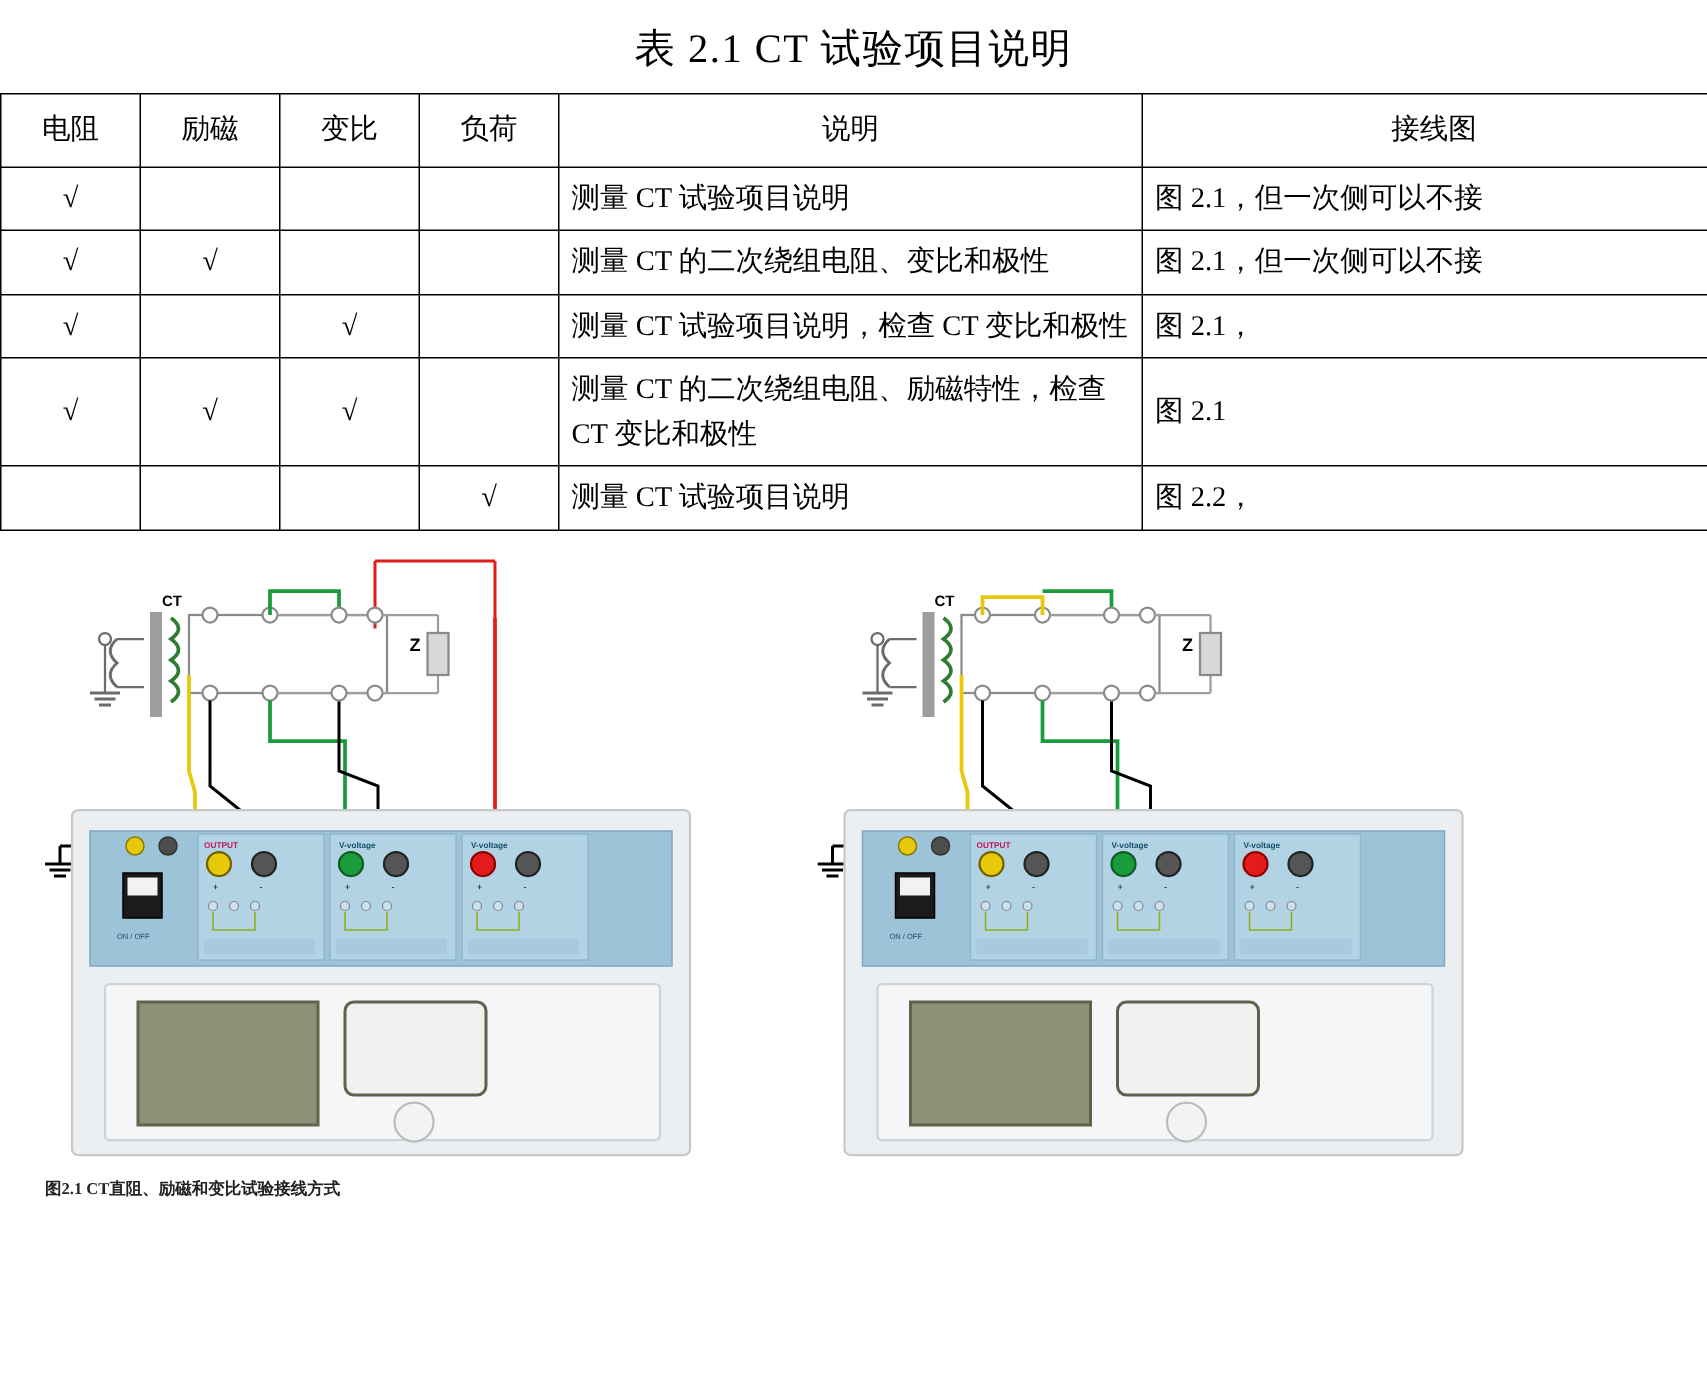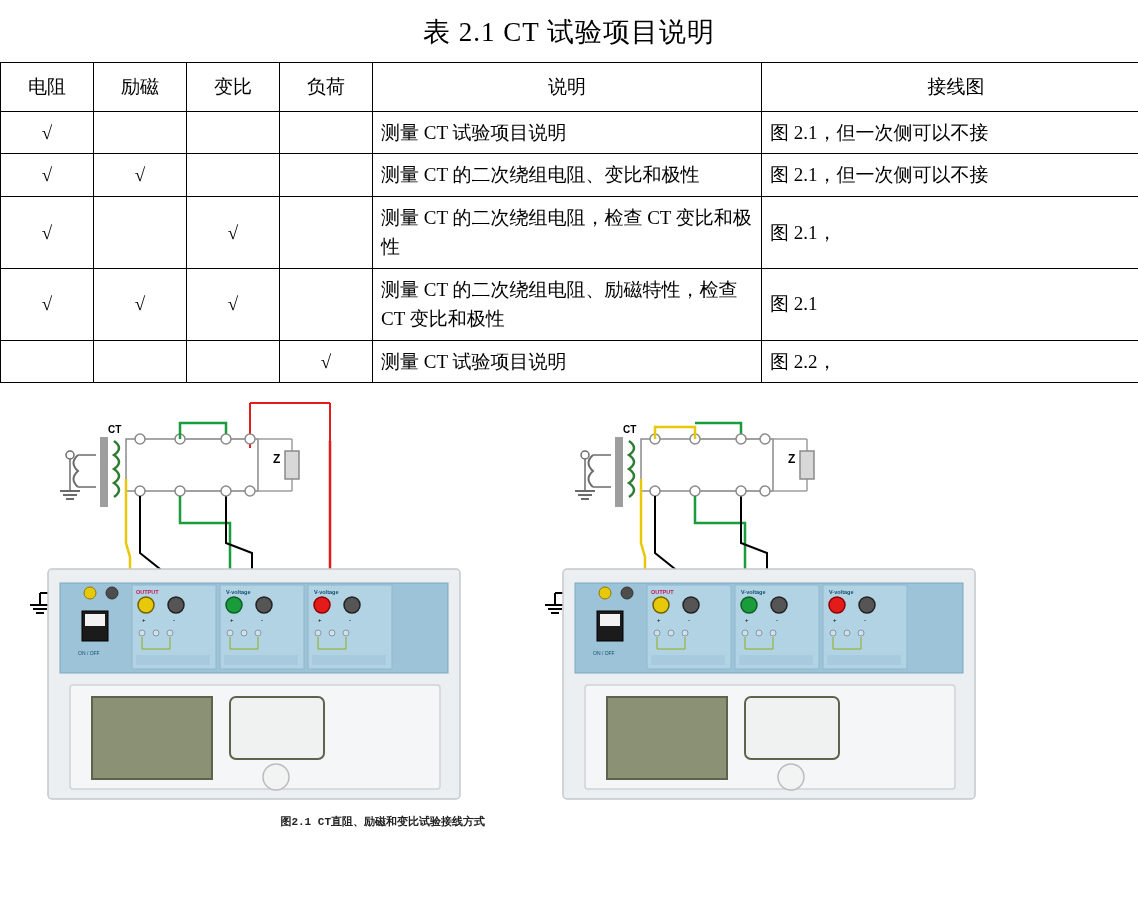--- a/index.html
+++ b/index.html
@@ -82,23 +82,23 @@
     top: 0;
     width: 455px;
     height: 440px;
   }
   .fig-left { left: 30px; }
   .fig-right { left: 545px; }
   .fig-caption {
     position: absolute;
     bottom: 4px;
     width: 100%;
-    text-align: right;
+    text-align: left;
     font-size: 11px;
-    font-family: Liberation Mono, monospace;
+    font-family: Liberation Serif, serif;
     font-weight: bold;
     color: #222;
   }
   svg { display: block; }
 </style>
 </head>
 <body>
 
 <div class="page">
 
@@ -130,21 +130,21 @@
         <td class="col-check check"></td>
         <td class="col-check check"></td>
         <td class="col-desc">测量 CT 的二次绕组电阻、变比和极性</td>
         <td class="col-dia">图 2.1，但一次侧可以不接</td>
       </tr>
       <tr>
         <td class="col-check check">√</td>
         <td class="col-check check"></td>
         <td class="col-check check">√</td>
         <td class="col-check check"></td>
-        <td class="col-desc">测量 CT 的二次绕组电阻，检查 CT 变比和极性</td>
+        <td class="col-desc">测量 CT 试验项目说明，检查 CT 变比和极性</td>
         <td class="col-dia">图 2.1，</td>
       </tr>
       <tr>
         <td class="col-check check">√</td>
         <td class="col-check check">√</td>
         <td class="col-check check">√</td>
         <td class="col-check check"></td>
         <td class="col-desc">测量 CT 的二次绕组电阻、励磁特性，检查 CT 变比和极性</td>
         <td class="col-dia">图 2.1</td>
       </tr>

